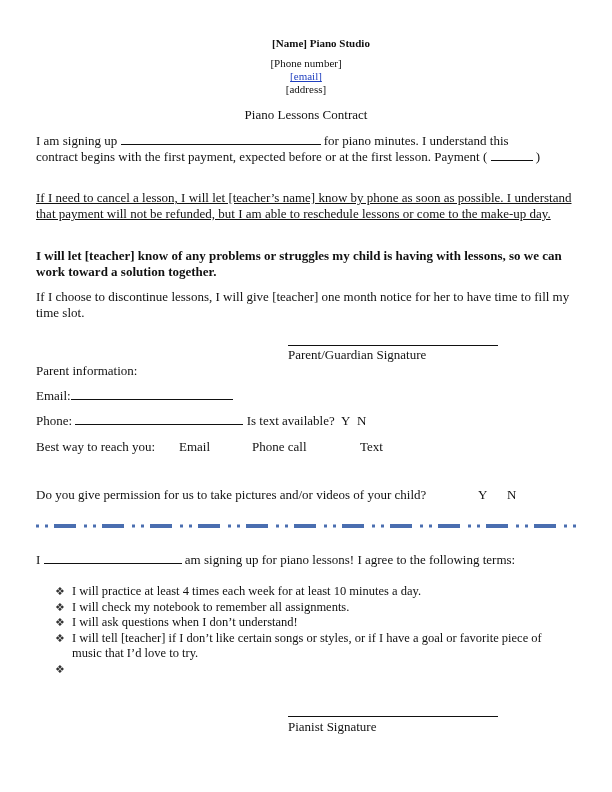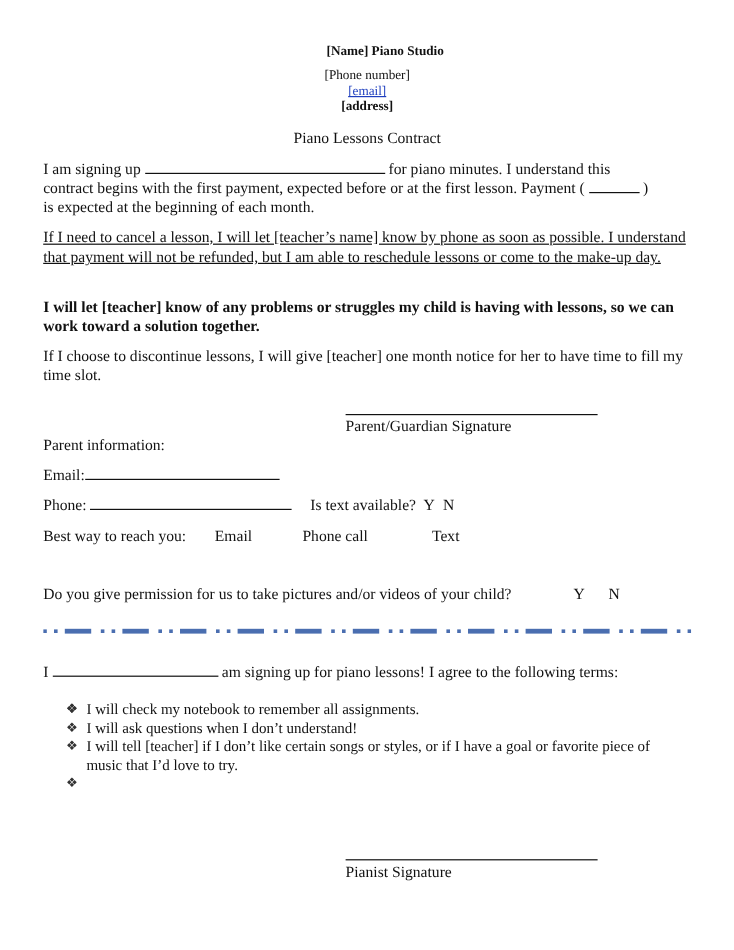--- a/index.html
+++ b/index.html
@@ -4,21 +4,21 @@
 <style>
   html, body { margin: 0; padding: 0; background: #ffffff; }
   body { width: 612px; height: 792px; position: relative; overflow: hidden;
          font-family: "Liberation Serif", "DejaVu Serif", serif; color: #111; }
   .abs { position: absolute; white-space: nowrap; }
   .center { position: absolute; left: 0; width: 612px; text-align: center; white-space: nowrap; }
   .title { top: 37px; font-size: 11px; font-weight: bold; margin-left: 15px; }
   .small { font-size: 11px; }
   .phone { top: 57px; }
   .email { top: 70px; color: #1f3fbf; text-decoration: underline; }
-  .addr { top: 83px; font-weight: bold; }
+  .addr { top: 83px; }
   .subtitle { top: 107px; font-size: 13px; }
   .para { position: absolute; left: 36px; width: 540px; font-size: 13px; line-height: 16px; }
   .blank { display: inline-block; border-bottom: 1px solid #111; vertical-align: baseline; height: 11px; }
   .line13 { font-size: 13px; }
   .sigline { position: absolute; height: 0; border-top: 1px solid #111; }
   .divider { position: absolute; left: 36px; top: 523px; width: 540px; height: 6px; }
   ul.terms { position: absolute; left: 55px; top: 584px; margin: 0; padding: 0; list-style: none; font-size: 12.5px; line-height: 15.5px; width: 500px; }
   ul.terms li { position: relative; padding-left: 17px; }
   ul.terms li .bullet { position: absolute; left: 0; top: 0; font-size: 11px; color: #333; }
 </style>
@@ -33,40 +33,39 @@
   <div class="center small addr">[address]</div>
   <div class="center subtitle">Piano Lessons Contract</div>
 
   <div class="para" style="top:133px;">
     <span>I am signing up</span>
     <span class="blank" style="width:200px;"></span>
     <span>for piano minutes. I understand this</span><br>
     <span>contract begins with the first payment, expected before or at the first lesson. Payment (</span>
     <span class="blank" style="width:42px;"></span>
     <span>)</span><br>
-    <span>is expected at the beginning of each month.</span>
   </div>
 
   <div class="para" style="top:190px;text-decoration:underline;">If I need to cancel a lesson, I will let [teacher’s name] know by phone as soon as possible. I understand that payment will not be refunded, but I am able to reschedule lessons or come to the make-up day.</div>
   <div class="para" style="top:248px;font-weight:bold;">I will let [teacher] know of any problems or struggles my child is having with lessons, so we can work toward a solution together.</div>
   <div class="para" style="top:289px;">If I choose to discontinue lessons, I will give [teacher] one month notice for her to have time to fill my time slot.</div>
 
   <div class="sigline" style="left:288px; top:345px; width:210px;"></div>
   <div class="abs line13" style="left:288px; top:347px;">Parent/Guardian Signature</div>
 
   <div class="abs line13" style="left:36px; top:363px;">Parent information:</div>
 
   <div class="abs line13" style="left:36px; top:388px;">
     <span>Email:</span><span class="blank" style="width:162px;"></span>
   </div>
 
   <div class="abs line13" style="left:36px; top:413px;">
     <span>Phone:</span>
     <span class="blank" style="width:168px;"></span>
-    <span style="margin-left:12px;">Is text available?</span>
+    <span style="margin-left:0;">Is text available?</span>
     <span style="margin-left:3px;">Y</span>
     <span style="margin-left:4px;">N</span>
   </div>
 
   <div class="abs line13" style="left:36px; top:439px;">
     <span>Best way to reach you:</span>
   </div>
   <div class="abs line13" style="left:179px; top:439px;">Email</div>
   <div class="abs line13" style="left:252px; top:439px;">Phone call</div>
   <div class="abs line13" style="left:360px; top:439px;">Text</div>
@@ -115,21 +114,21 @@
       </g>
   </svg>
 
   <div class="abs line13" style="left:36px; top:552px;">
     <span>I</span>
     <span class="blank" style="width:138px;"></span>
     <span>am signing up for piano lessons!  I agree to the following terms:</span>
   </div>
 
   <ul class="terms">
-    <li><span class="bullet">❖</span></li>
+    <li><span class="bullet">❖</span><span>I will practice at least 4 times each week for at least 10 minutes a day.</span></li>
     <li><span class="bullet">❖</span><span>I will check my notebook to remember all assignments.</span></li>
     <li><span class="bullet">❖</span><span>I will ask questions when I don’t understand!</span></li>
     <li style="width:485px; white-space:normal;"><span class="bullet">❖</span><span>I will tell [teacher] if I don’t like certain songs or styles, or if I have a goal or favorite piece of music that I’d love to try.</span></li>
     <li><span class="bullet">❖</span></li>
   </ul>
 
   <div class="sigline" style="left:288px; top:716px; width:210px;"></div>
   <div class="abs line13" style="left:288px; top:719px;">Pianist Signature</div>
 
 </div>

